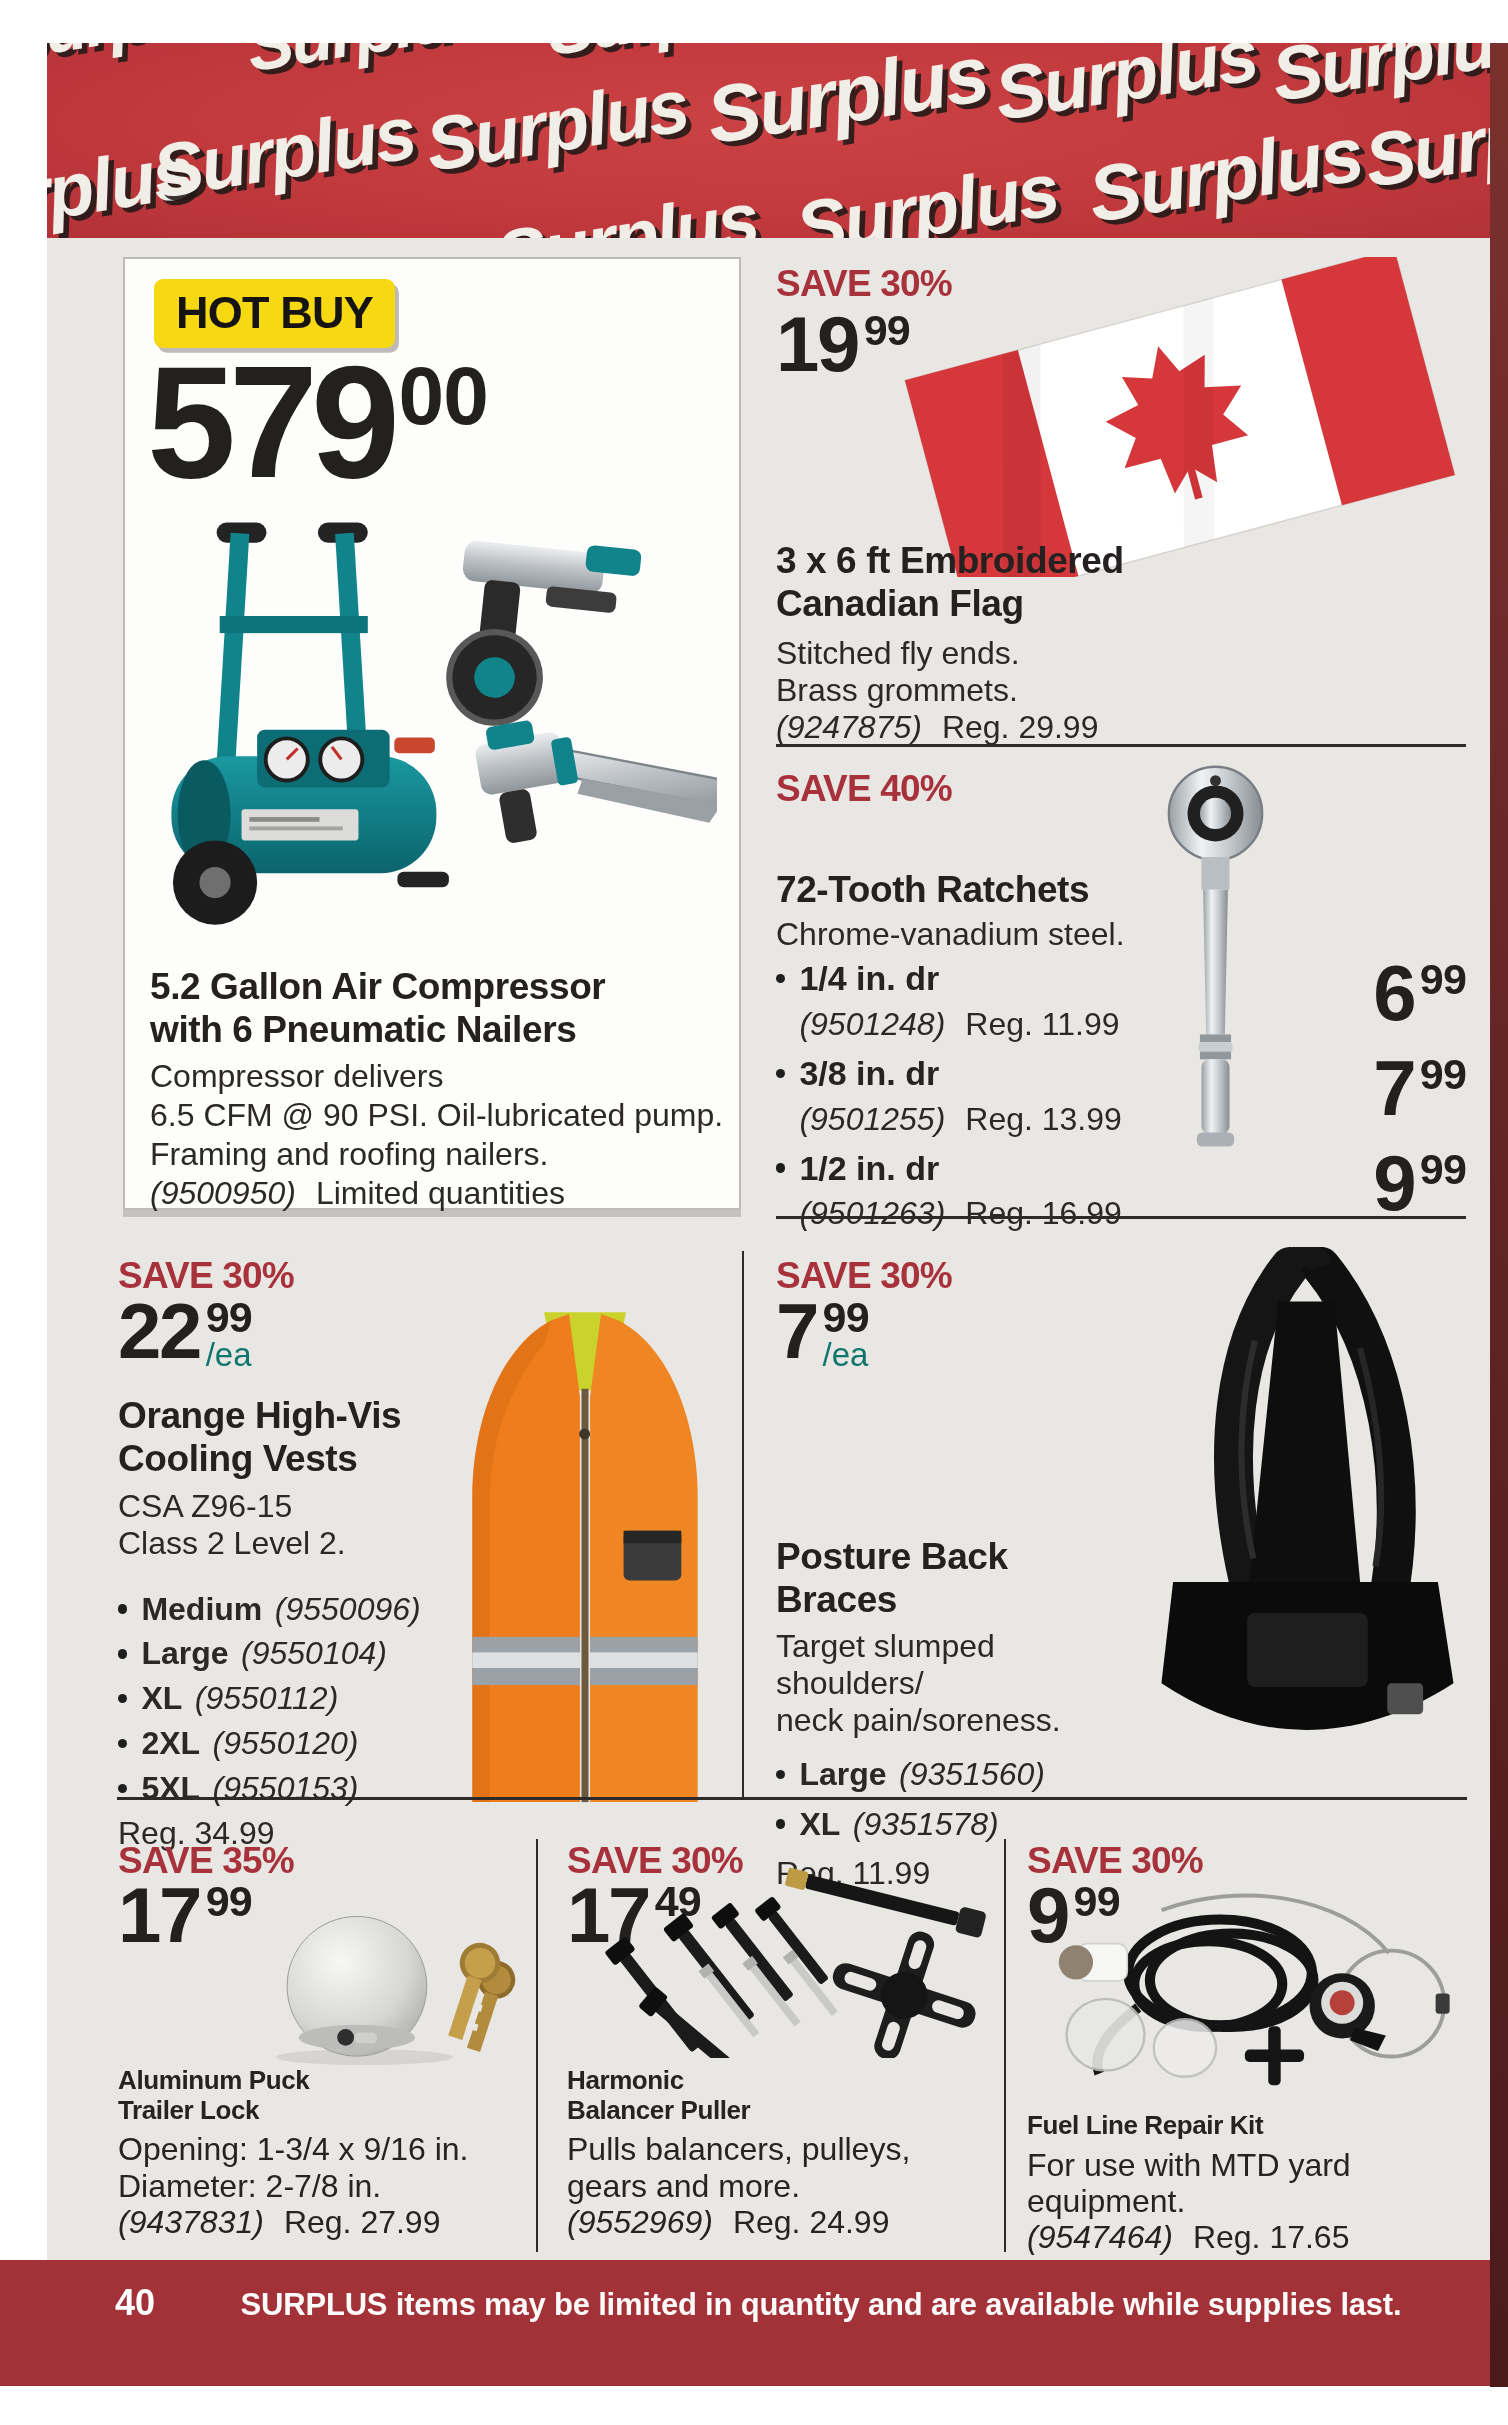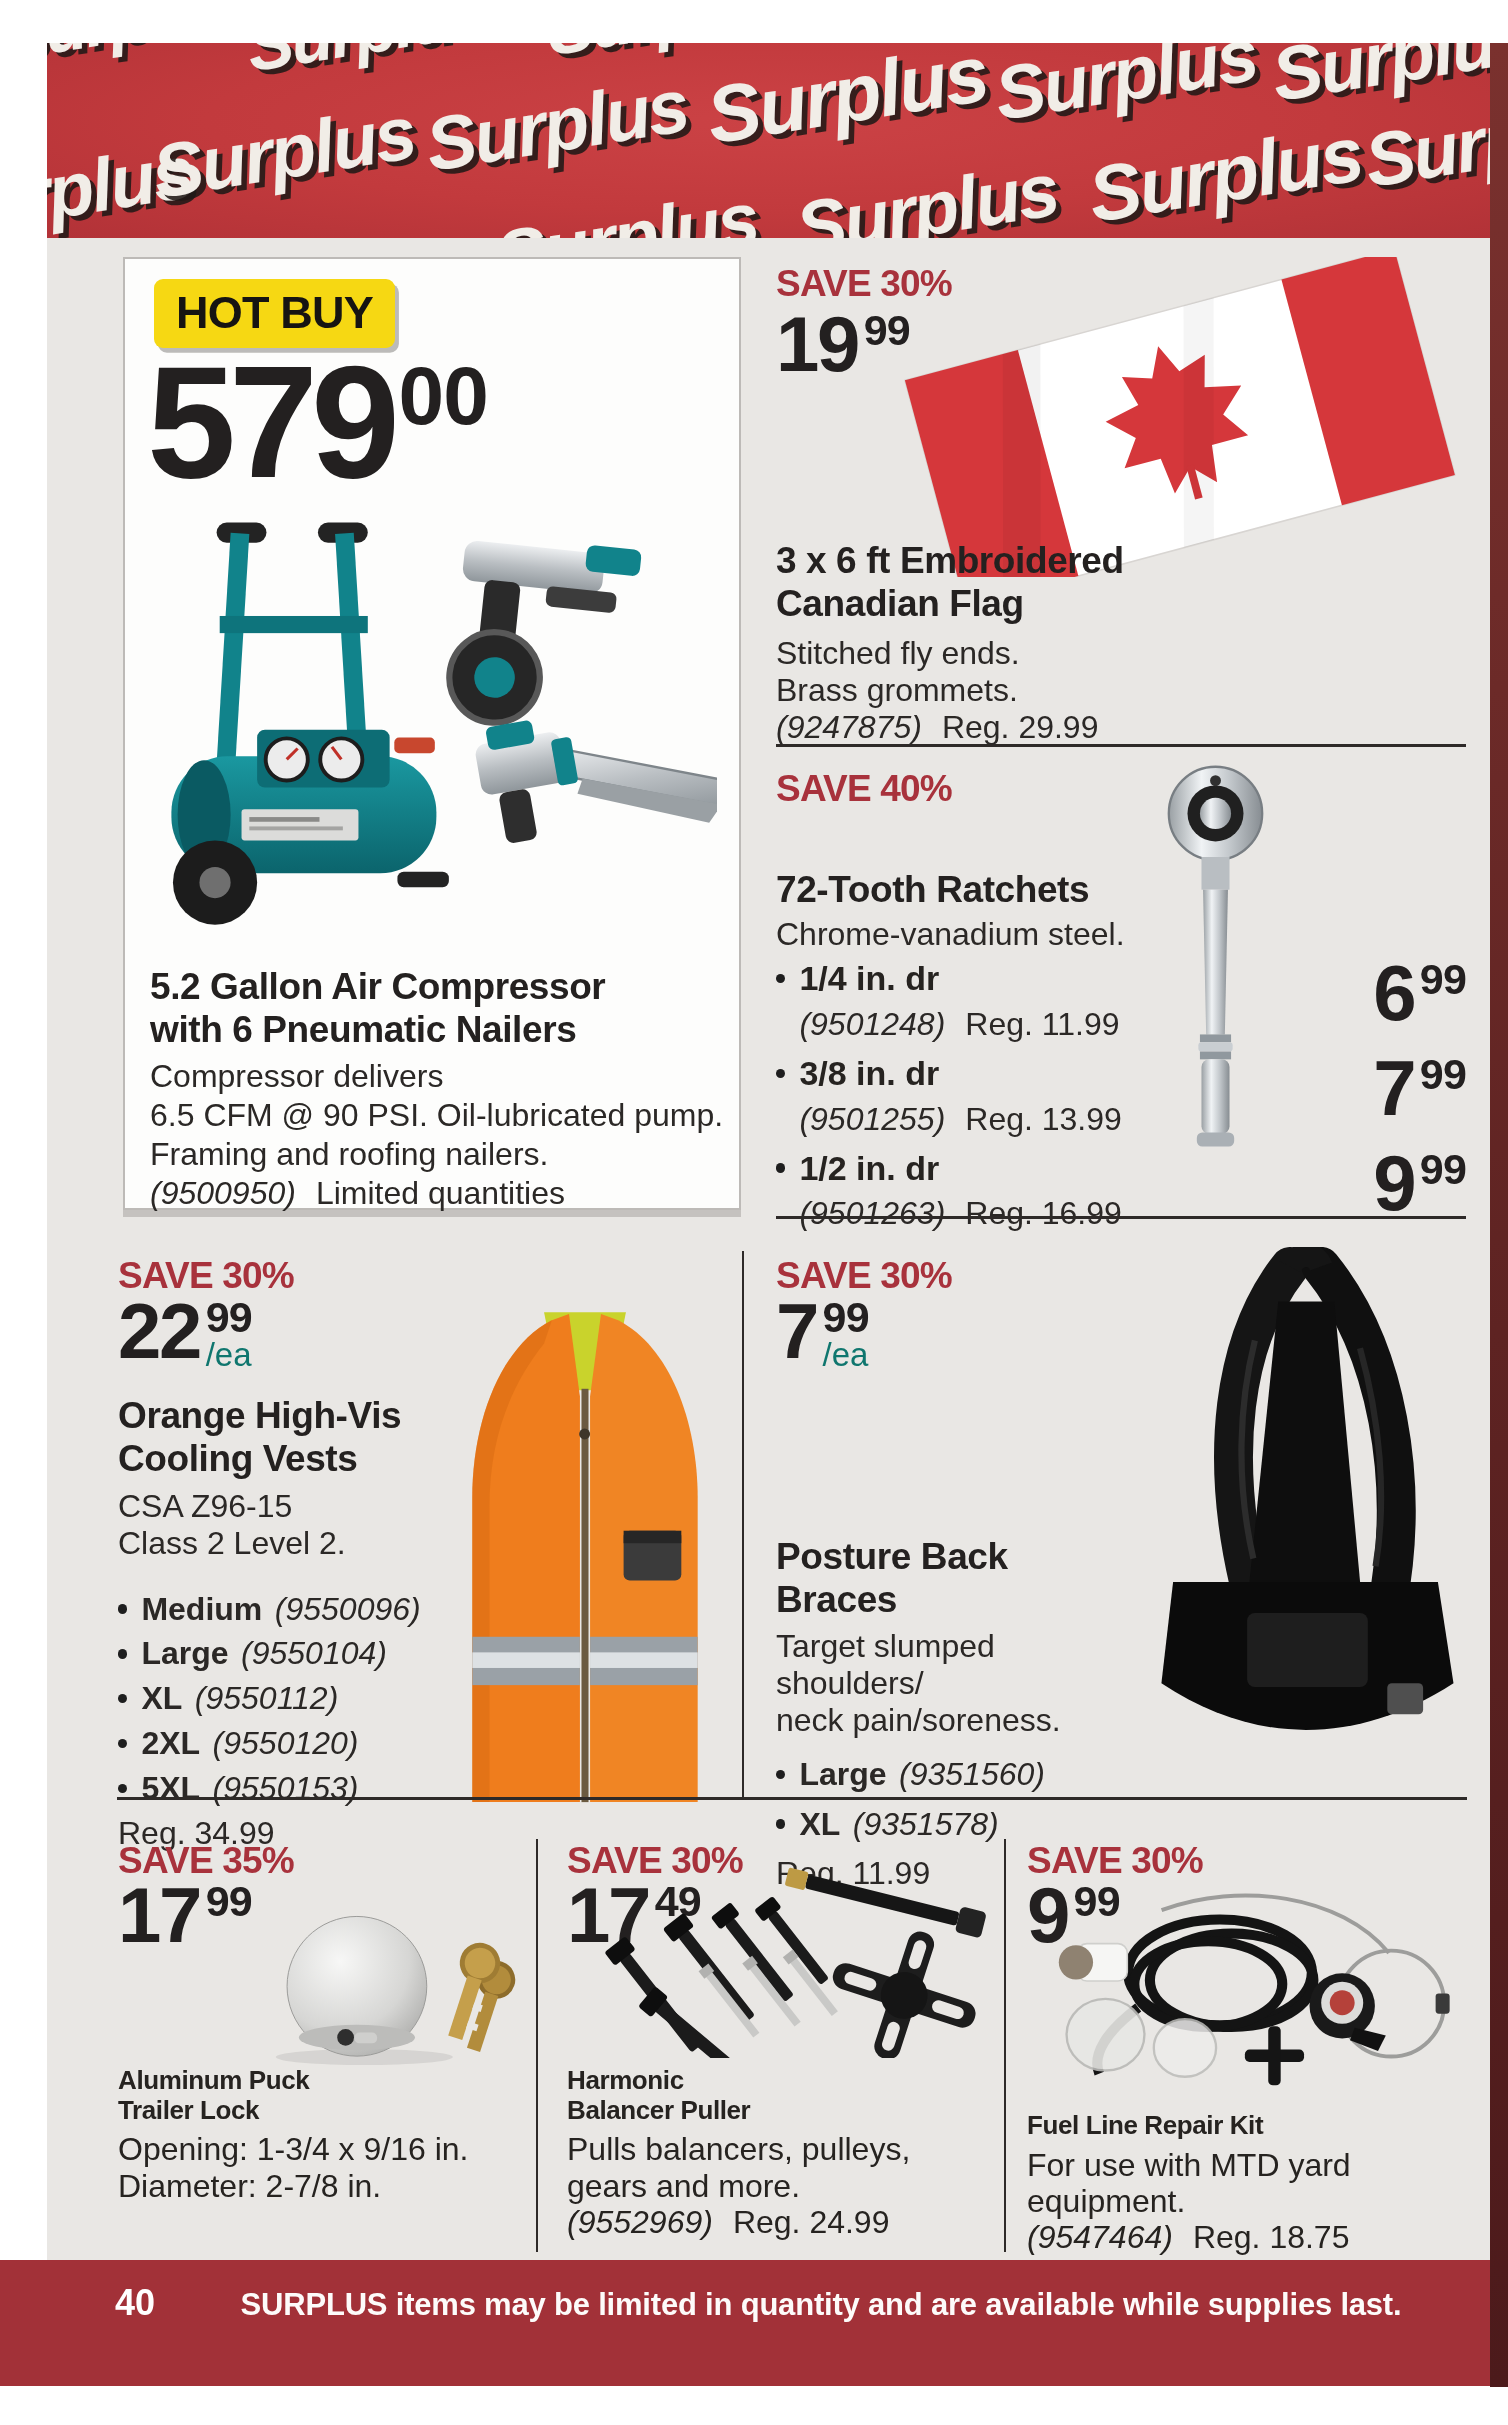--- a/index.html
+++ b/index.html
@@ -437,20 +437,21 @@
     </g>
   </svg>
   <div class="abs l-text">
     <div class="col-title">
       <div>Aluminum Puck</div>
       <div>Trailer Lock</div>
     </div>
     <div class="col-body">
       <div>Opening: 1-3/4 x 9/16 in.</div>
       <div>Diameter: 2-7/8 in.</div>
+      <div><span class="sku">(9437831)</span><span class="reg">Reg. 27.99</span></div>
     </div>
   </div>
 
   <div class="abs save p-save">SAVE 30%</div>
   <div class="abs price p-price">
     <span class="pd">17</span>
     <span class="pstack">
         <span class="pc">49</span>
       </span>
   </div>
@@ -548,21 +549,21 @@
     <circle cx="392" cy="168" r="42" fill="#1a1a1a"></circle>
     <circle cx="392" cy="164" r="27" fill="#dcdcda"></circle>
     <circle cx="392" cy="164" r="16" fill="#b5413a"></circle>
     <path d="M408,196 L448,206 L438,226 L402,212 Z" fill="#111111"></path>
   </svg>
   <div class="abs u-text">
     <div class="col-title">Fuel Line Repair Kit</div>
     <div class="col-body">
       <div>For use with MTD yard</div>
       <div>equipment.</div>
-      <div><span class="sku">(9547464)</span><span class="reg">Reg. 18.75</span></div>
+      <div><span class="sku">(9547464)</span><span class="reg">Reg. 17.65</span></div>
     </div>
   </div>
 
   <div class="abs footer"></div>
   <div class="abs f-num">40</div>
   <div class="abs f-notice"><b>SURPLUS</b><span> items may be limited in quantity and are available while supplies last.</span></div>
 
   <div class="abs edge-strip"></div>
 </div>
 

